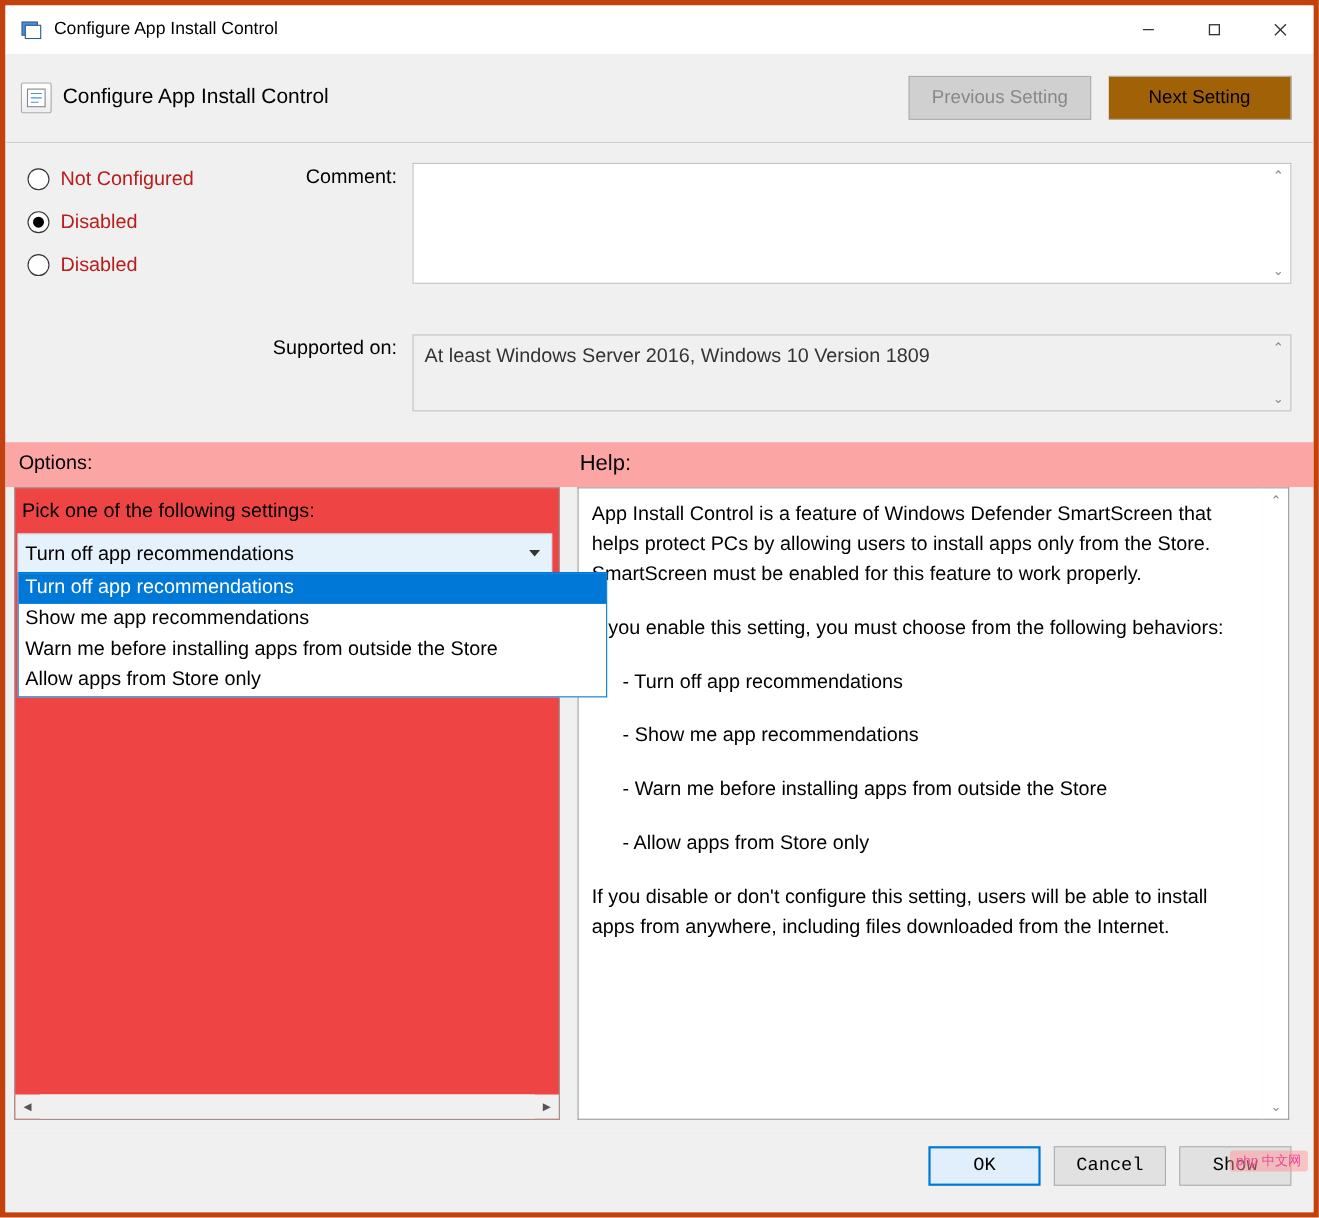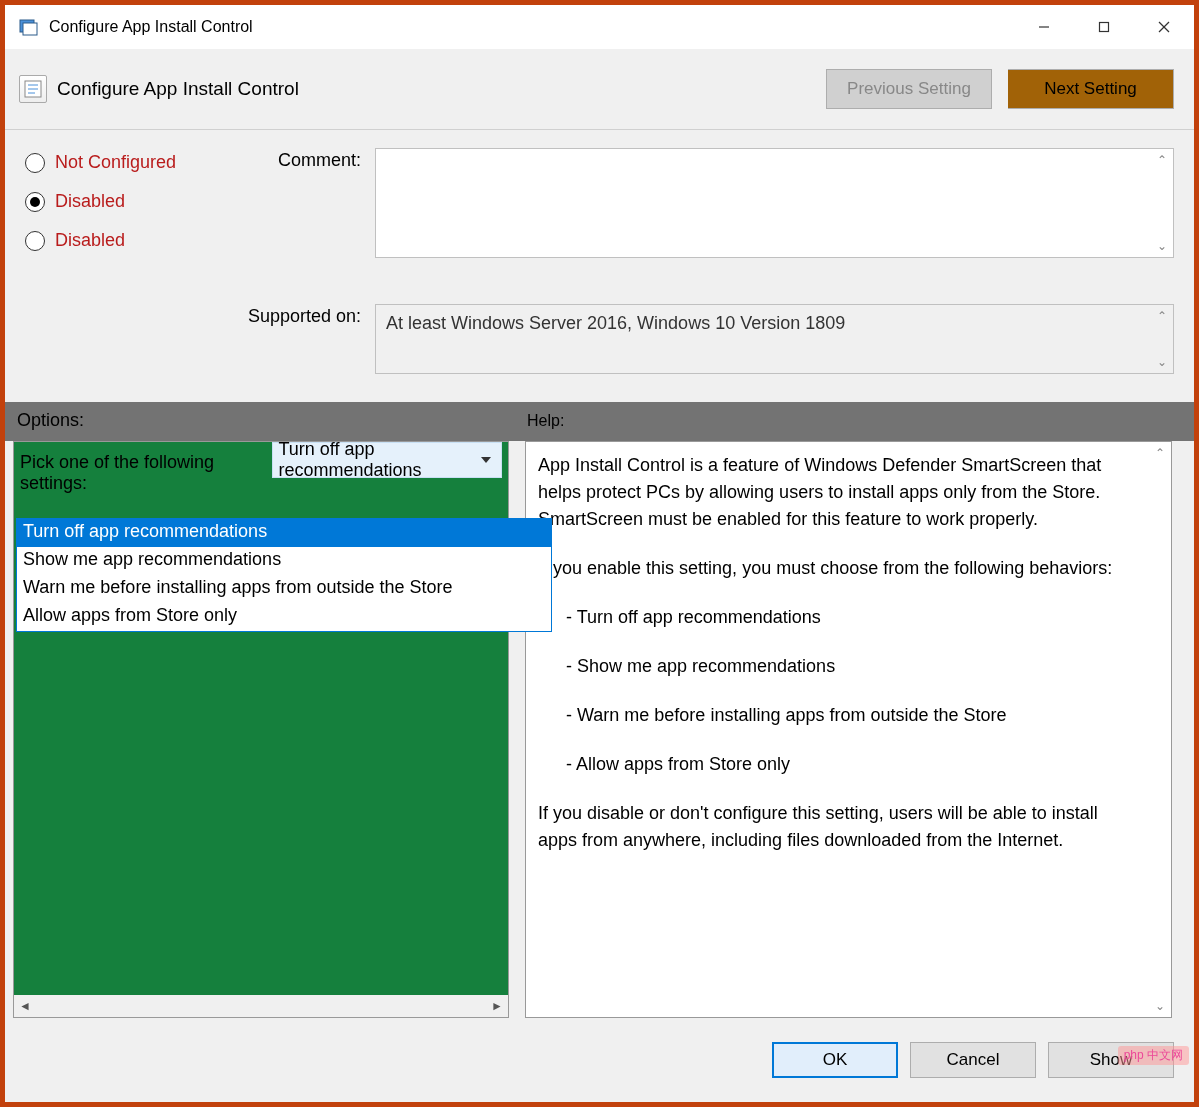--- a/index.html
+++ b/index.html
@@ -37,27 +37,27 @@
     .help-panel-sb .scroll-up, .help-panel-sb .scroll-down,
     .supported-box .scroll-up, .supported-box .scroll-down {
       position: absolute; right: 0; width: 22px; height: 22px; display: flex; align-items: center; justify-content: center; color: #888; font-size: 12px; cursor: pointer;
     }
     .scroll-up { top: 0; }
     .scroll-down { bottom: 0; }
 
     .supported-box { flex: 1; border: 1px solid #c0c0c0; background: #f0f0f0; height: 70px; position: relative; padding: 8px 26px 8px 10px; font-size: 18px; color: #333; }
 
     
-    .section-labels { display: flex; padding: 8px 22px 10px 12px; background: #737373; align-items: center; }
+    .section-labels { display: flex; padding: 8px 22px 10px 12px; background: #fca5a5; }
     .sec-left { width: 510px; font-size: 18px; }
-    .sec-right { font-size: 16px; }
+    .sec-right { font-size: 20px; }
 
     
     .panels { display: flex; padding: 0 22px 10px 8px; gap: 16px; background: #f0f0f0; flex: 1; min-height: 0; position: relative; }
-    .options-panel { width: 496px; border: 1px solid #999; background: #15803d; display: flex; position: relative; }
+    .options-panel { width: 496px; border: 1px solid #999; background: #ef4444; display: flex; flex-direction: column; position: relative; }
     .opt-label { padding: 10px 6px; font-size: 18px; }
     .combo { margin: 0 6px 0 0; }
     .combo-display { border: 1px solid #c8e0f4; background: #e5f1fb; height: 36px; display: flex; align-items: center; padding-left: 6px; font-size: 18px; position: relative; margin-left: 2px; }
     .combo-display::after { content: ""; position: absolute; right: 10px; top: 14px; border-left: 5px solid transparent; border-right: 5px solid transparent; border-top: 6px solid #333; }
 
     .dropdown { position: absolute; top: 76px; left: 2px; width: 536px; border: 1px solid #0078d7; background: #fff; z-index: 10; }
     .dropdown-item { height: 28px; padding: 2px 6px; font-size: 18px; cursor: pointer; white-space: nowrap; }
     .dropdown-item.selected { background: #0078d7; color: #fff; }
 
     .options-hscroll { position: absolute; bottom: 0; left: 0; right: 0; height: 22px; background: #f0f0f0; display: flex; align-items: center; }
@@ -65,21 +65,21 @@
     .hscroll-track { flex: 1; height: 22px; background: #f0f0f0; }
 
     .help-wrap { flex: 1; display: flex; }
     .help-panel { flex: 1; border: 1px solid #999; border-right: none; background: #fff; padding: 10px 12px; font-size: 18px; line-height: 1.5; overflow: hidden; }
     .help-panel p { margin: 0 0 22px 0; }
     .help-indent { padding-left: 28px; margin: 0 0 22px 0; }
     .help-panel-sb { width: 24px; border: 1px solid #999; border-left: none; background: #fff; position: relative; }
 
     
     .footer { display: flex; justify-content: flex-end; gap: 12px; padding: 14px 20px 24px 0; background: #f0f0f0; }
-    .footer-btn { width: 126px; height: 36px; font-size: 17px; border: 1px solid #adadad; background: #e1e1e1; cursor: pointer; }
+    .footer-btn { width: 102px; height: 36px; font-size: 17px; border: 1px solid #adadad; background: #e1e1e1; cursor: pointer; font-family: Liberation Mono, monospace; }
     .footer-btn.primary { border: 2px solid #0078d7; background: #e1eefb; }
 
     .watermark { position: absolute; right: 10px; bottom: 42px; font-size: 12px; color: #ec4899; background: rgba(255,150,150,0.5); padding: 1px 6px; border-radius: 3px; }
   </style>
 </head>
 <body>
 
 <div class="window">
 
   <div class="titlebar">

